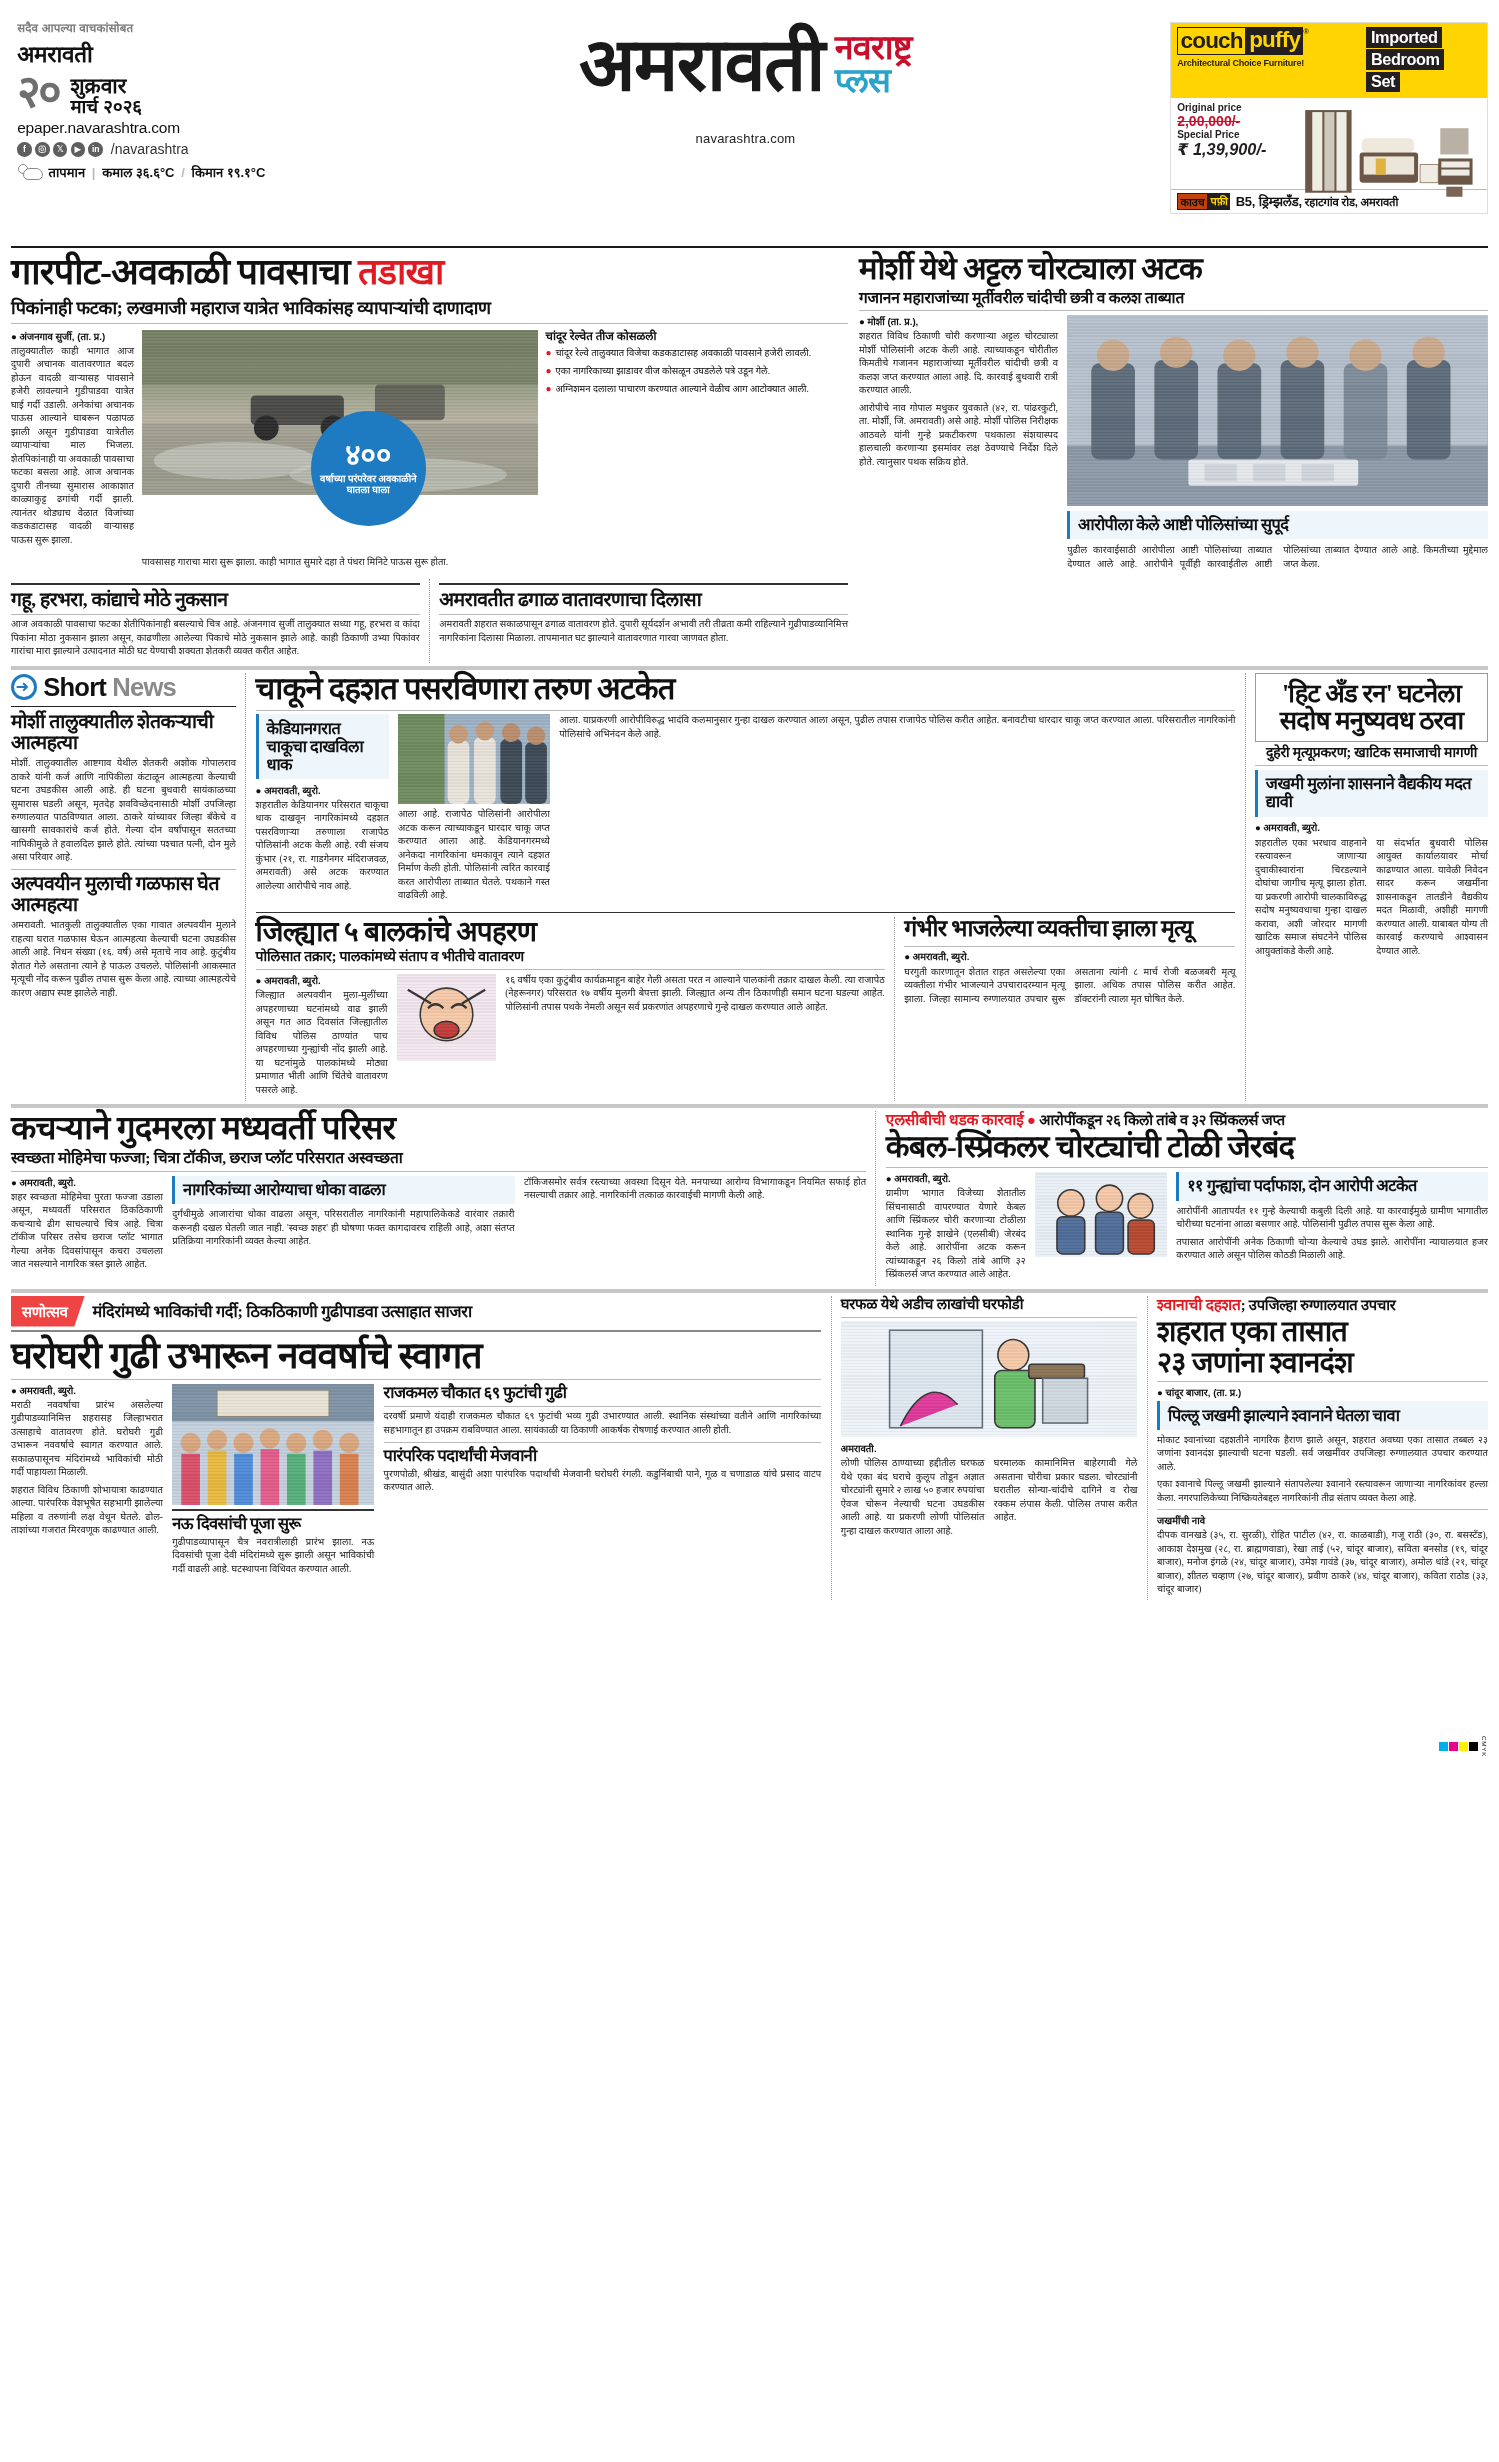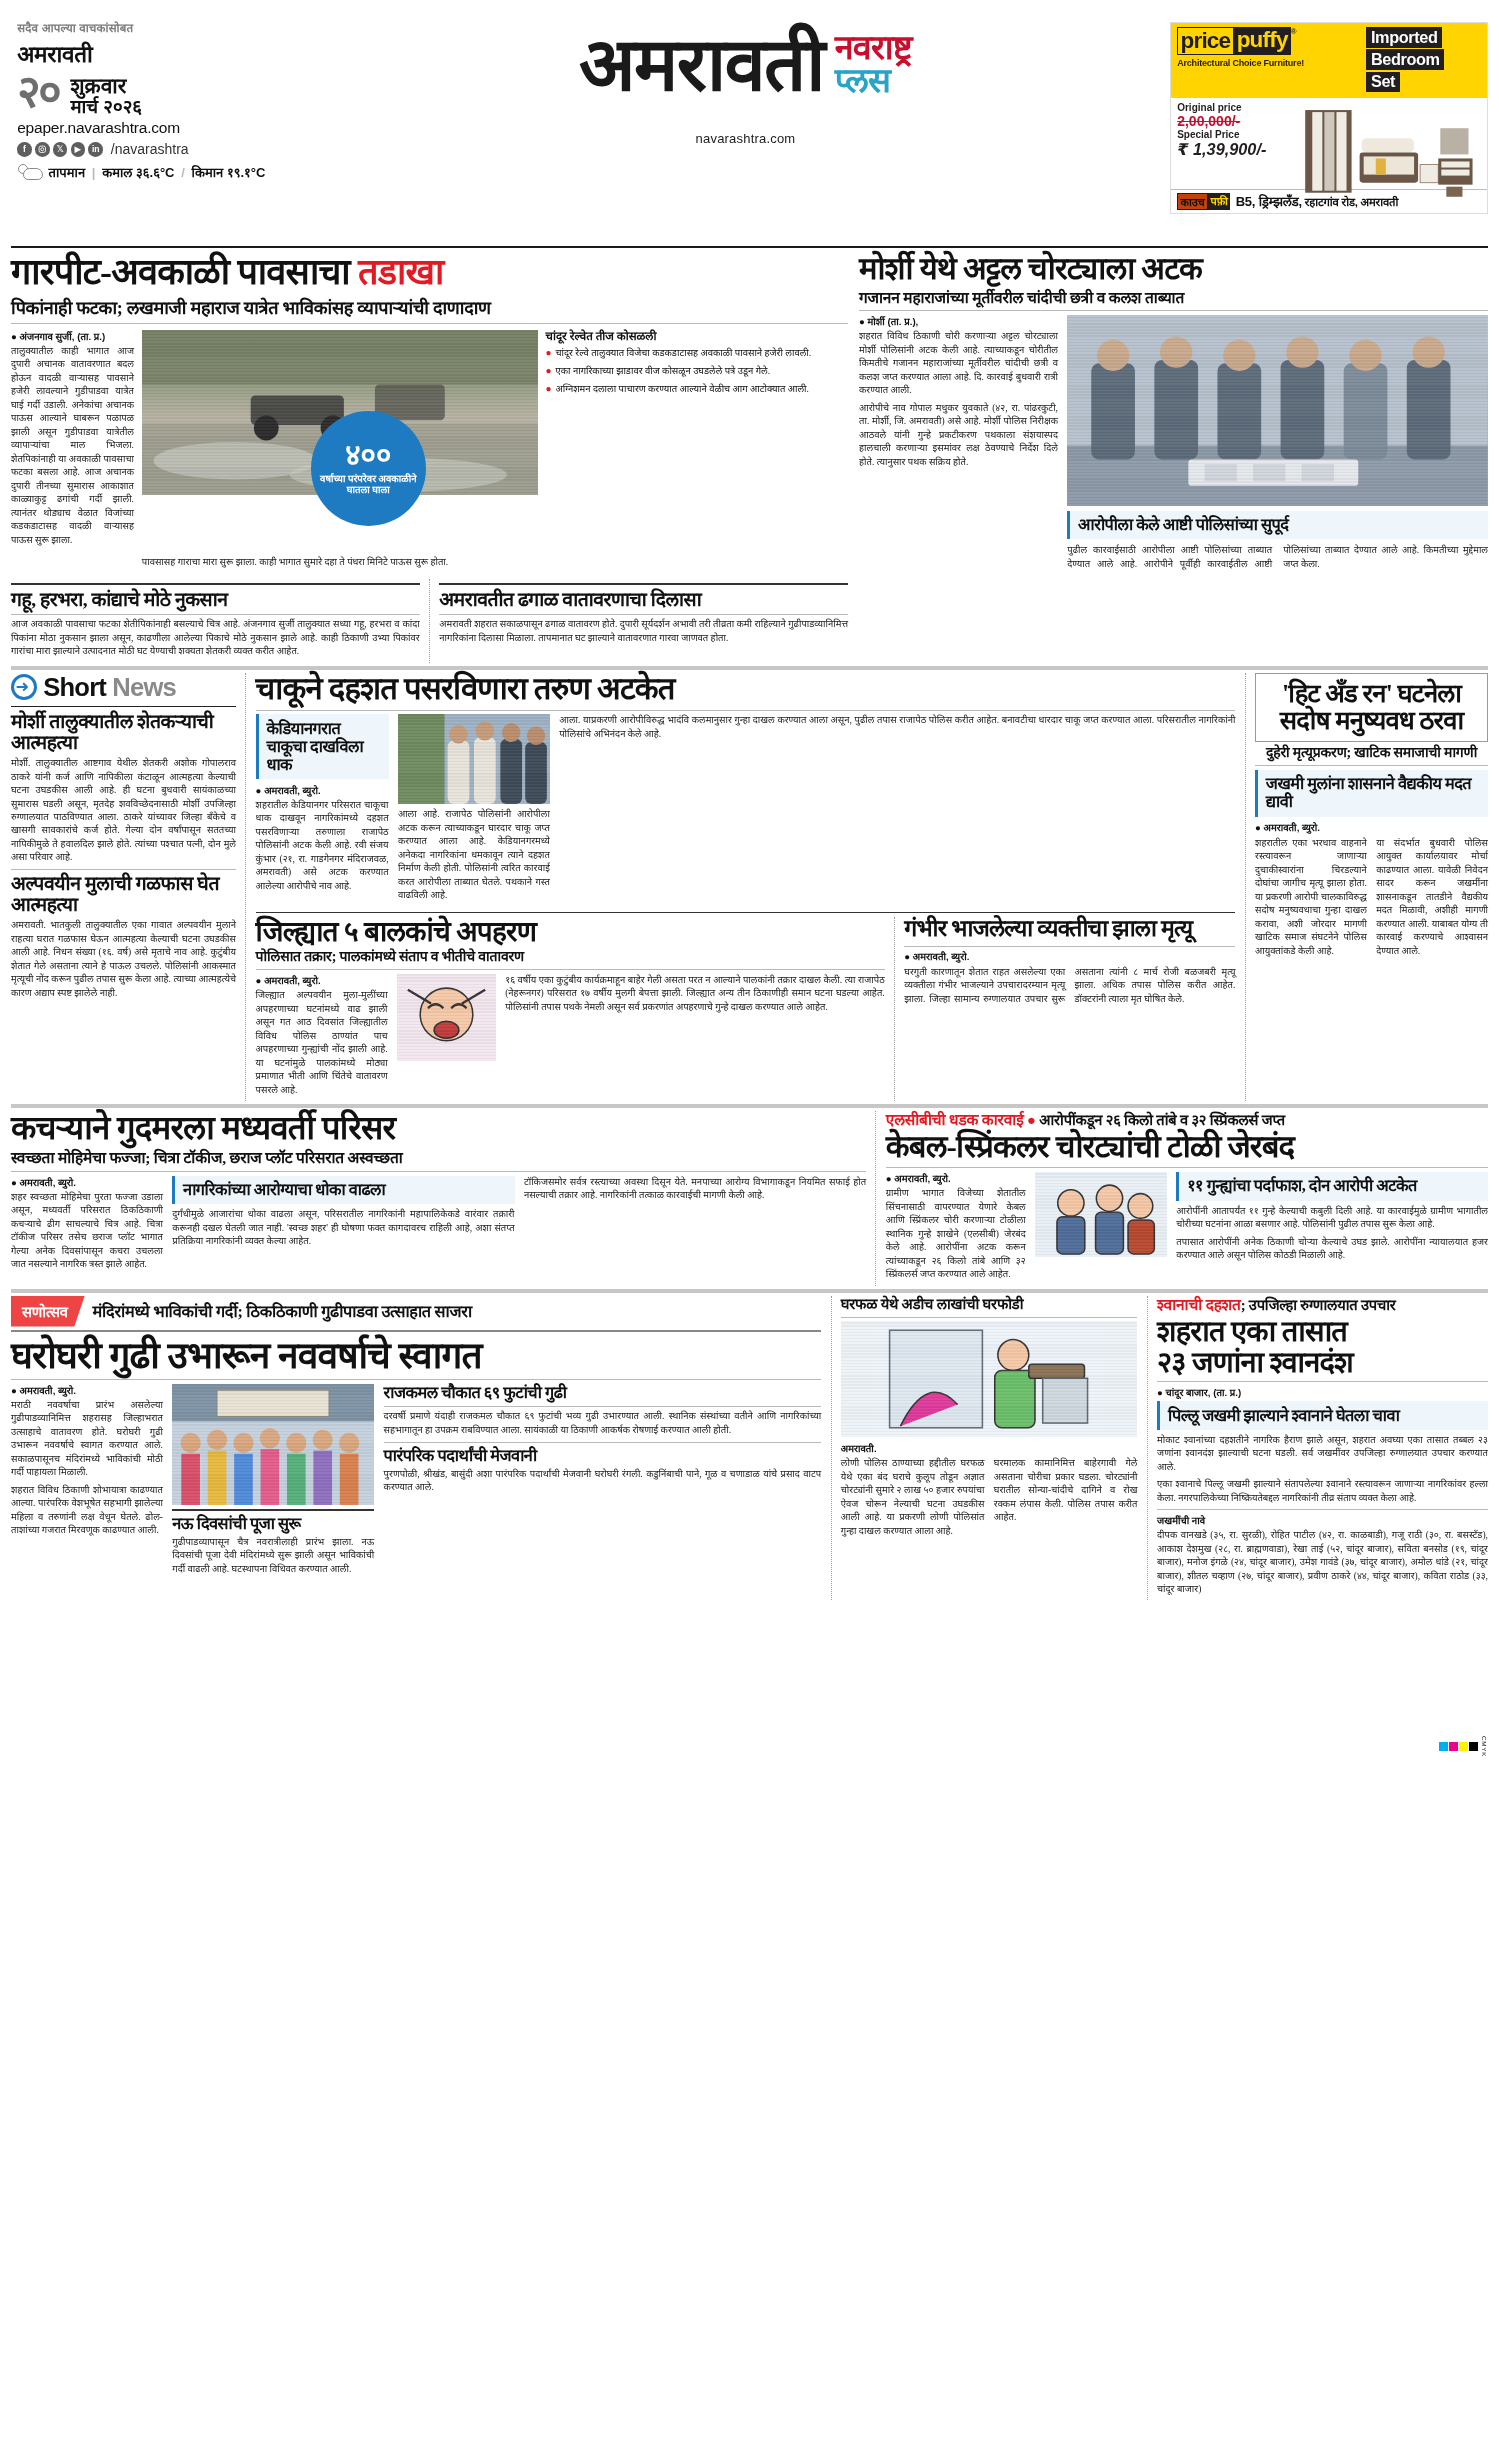--- a/index.html
+++ b/index.html
@@ -217,21 +217,21 @@
           <span class="logo-plus">प्लस</span>
         </span>
       </div>
       <div class="mh-site">navarashtra.com</div>
     </div>
 
     <div class="ad">
       <div class="ad-top">
         <div class="ad-logo-box">
           <div class="ad-logo">
-            <span class="ad-lg1">price</span>
+            <span class="ad-lg1">couch</span>
             <span class="ad-lg2">puffy</span>
             <span class="ad-reg">®</span>
           </div>
           <div class="ad-sub">Architectural Choice Furniture!</div>
         </div>
         <div class="ad-right">
           <span class="ad-kw">Imported</span><br>
           <span class="ad-kw">Bedroom</span><br>
           <span class="ad-kw">Set</span>
         </div>

